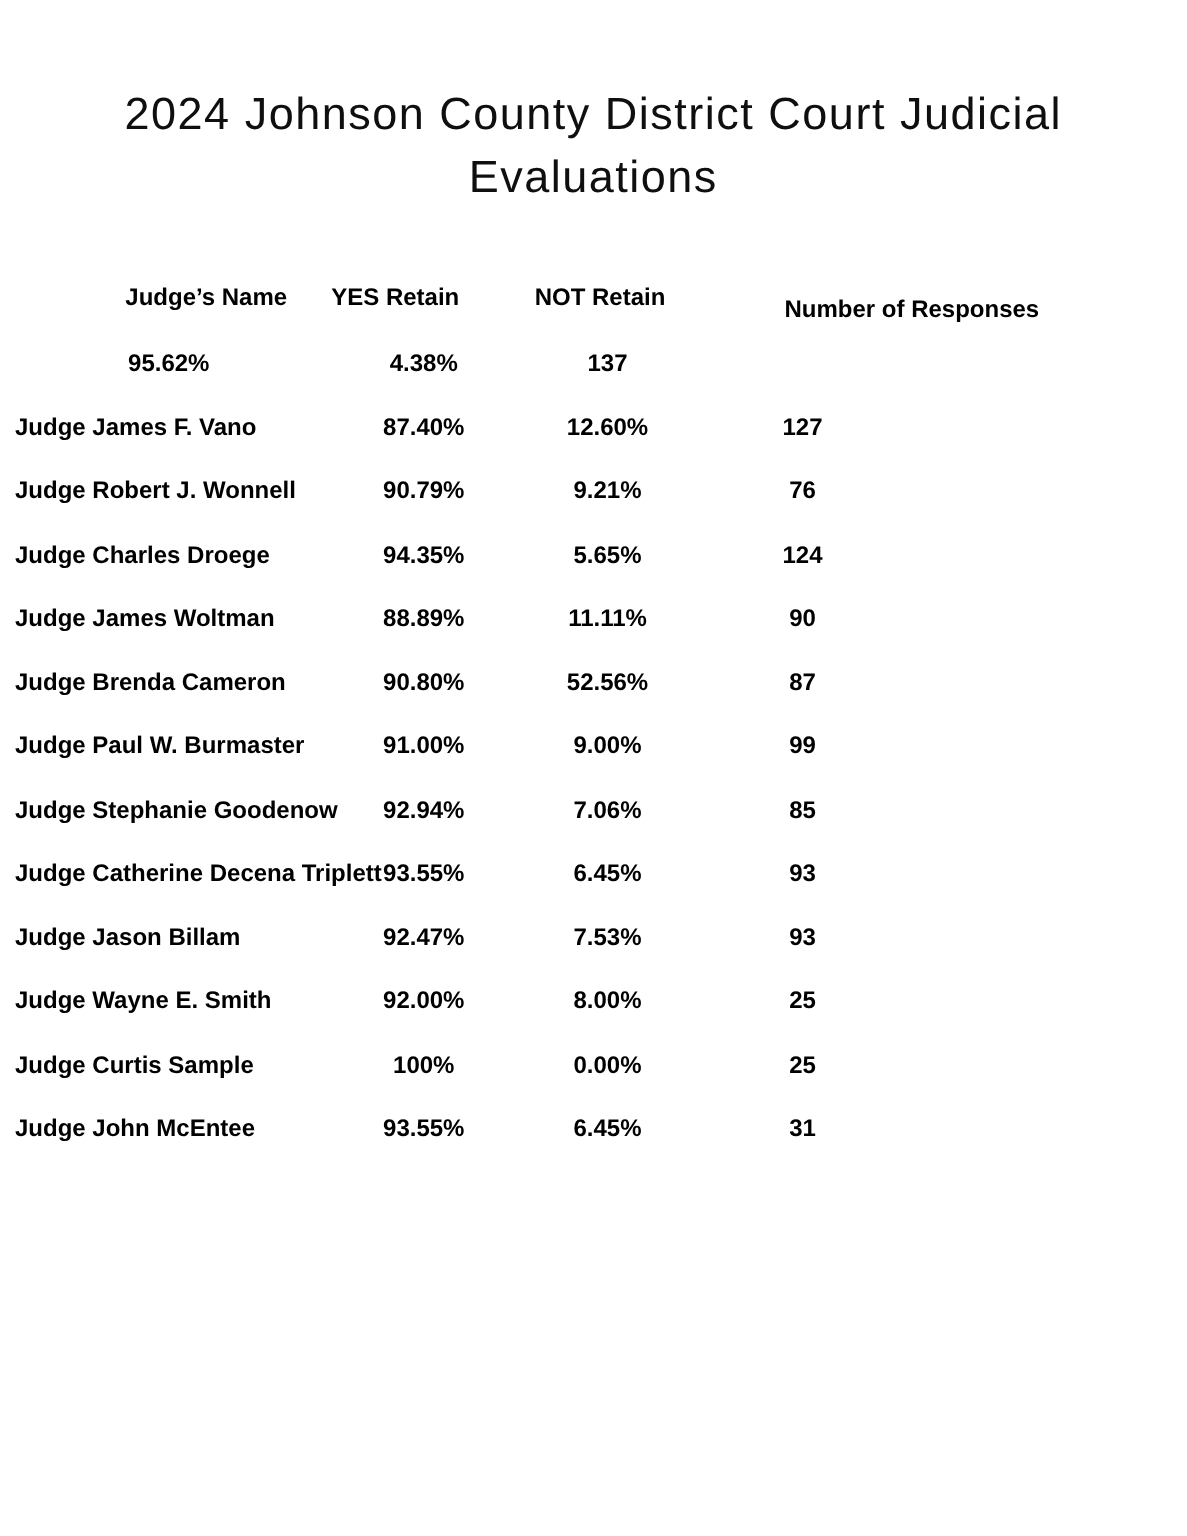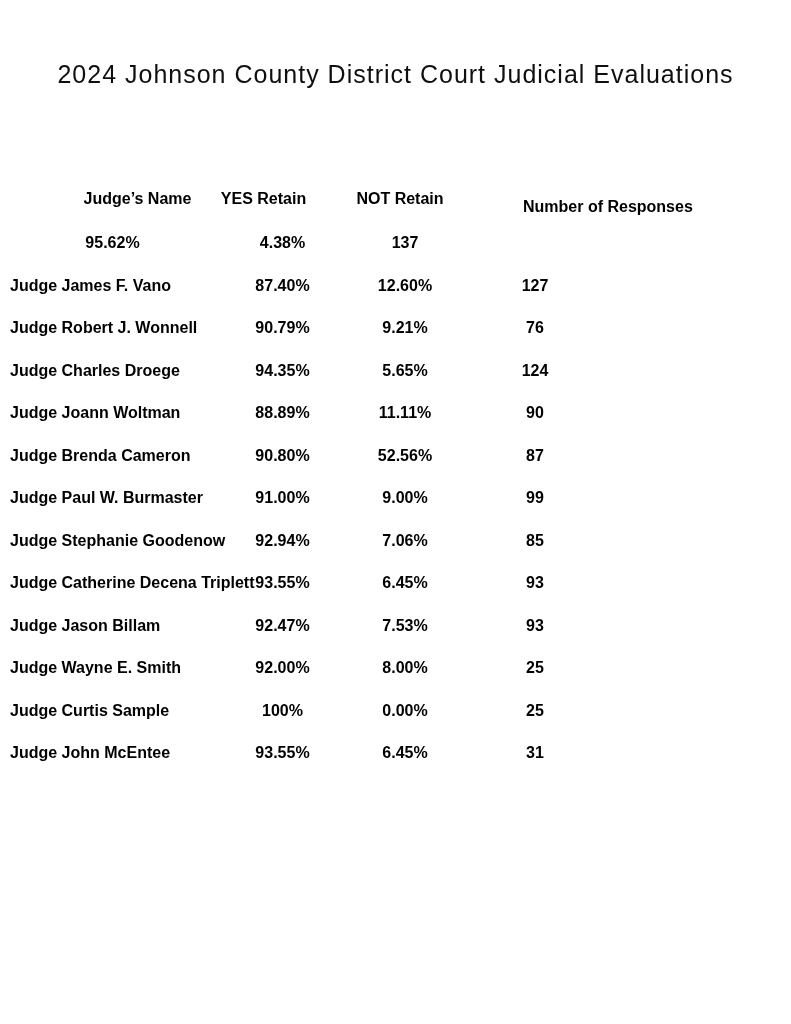--- a/index.html
+++ b/index.html
@@ -15,21 +15,21 @@
     position: relative;
     overflow: hidden;
   }
   .title {
     position: absolute;
     top: 36px;
     left: 50%;
     transform: translateX(-50%);
     width: 680px;
     text-align: center;
-    font-size: 25px;
+    font-size: 30px;
     line-height: 42px;
     letter-spacing: 1px;
     font-weight: 400;
     color: #0f0f0f;
   }
   .eval-table {
     position: absolute;
     top: 178px;
     left: 0;
     width: 663px;
@@ -116,21 +116,21 @@
   </div>
 
   <div class="trow">
     <div class="cell-name">Judge Charles Droege</div>
     <div class="cell-yes">94.35%</div>
     <div class="cell-not">5.65%</div>
     <div class="cell-resp"><span class="val">124</span></div>
   </div>
 
   <div class="trow">
-    <div class="cell-name">Judge Joann Woltman</div>
+    <div class="cell-name">Judge James Woltman</div>
     <div class="cell-yes">88.89%</div>
     <div class="cell-not">11.11%</div>
     <div class="cell-resp"><span class="val">90</span></div>
   </div>
 
   <div class="trow">
     <div class="cell-name">Judge Brenda Cameron</div>
     <div class="cell-yes">90.80%</div>
     <div class="cell-not">52.56%</div>
     <div class="cell-resp"><span class="val">87</span></div>

